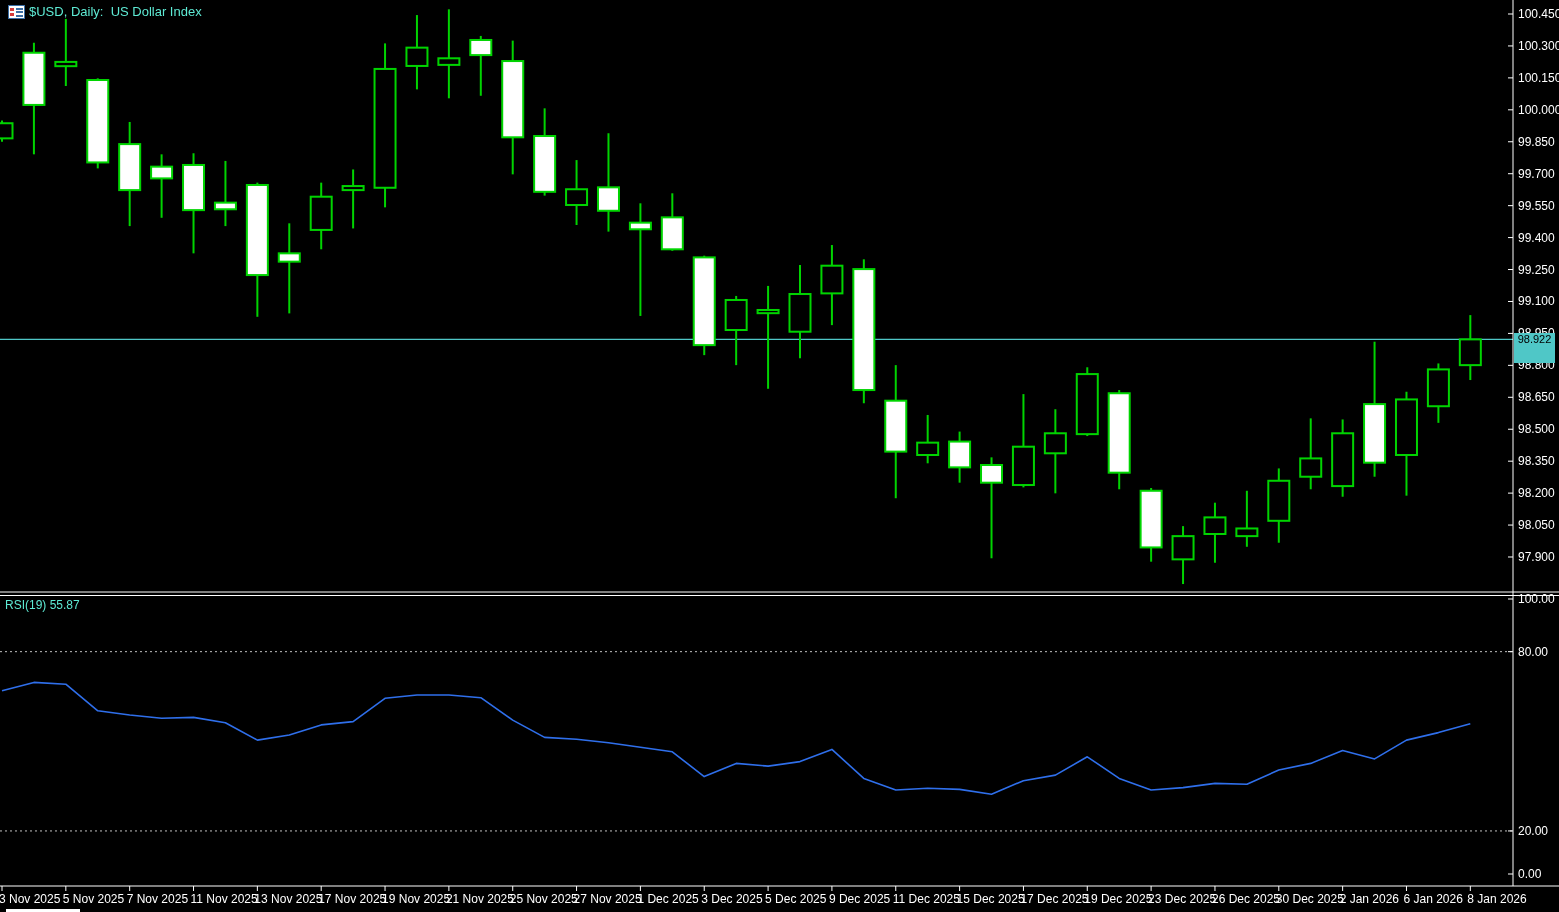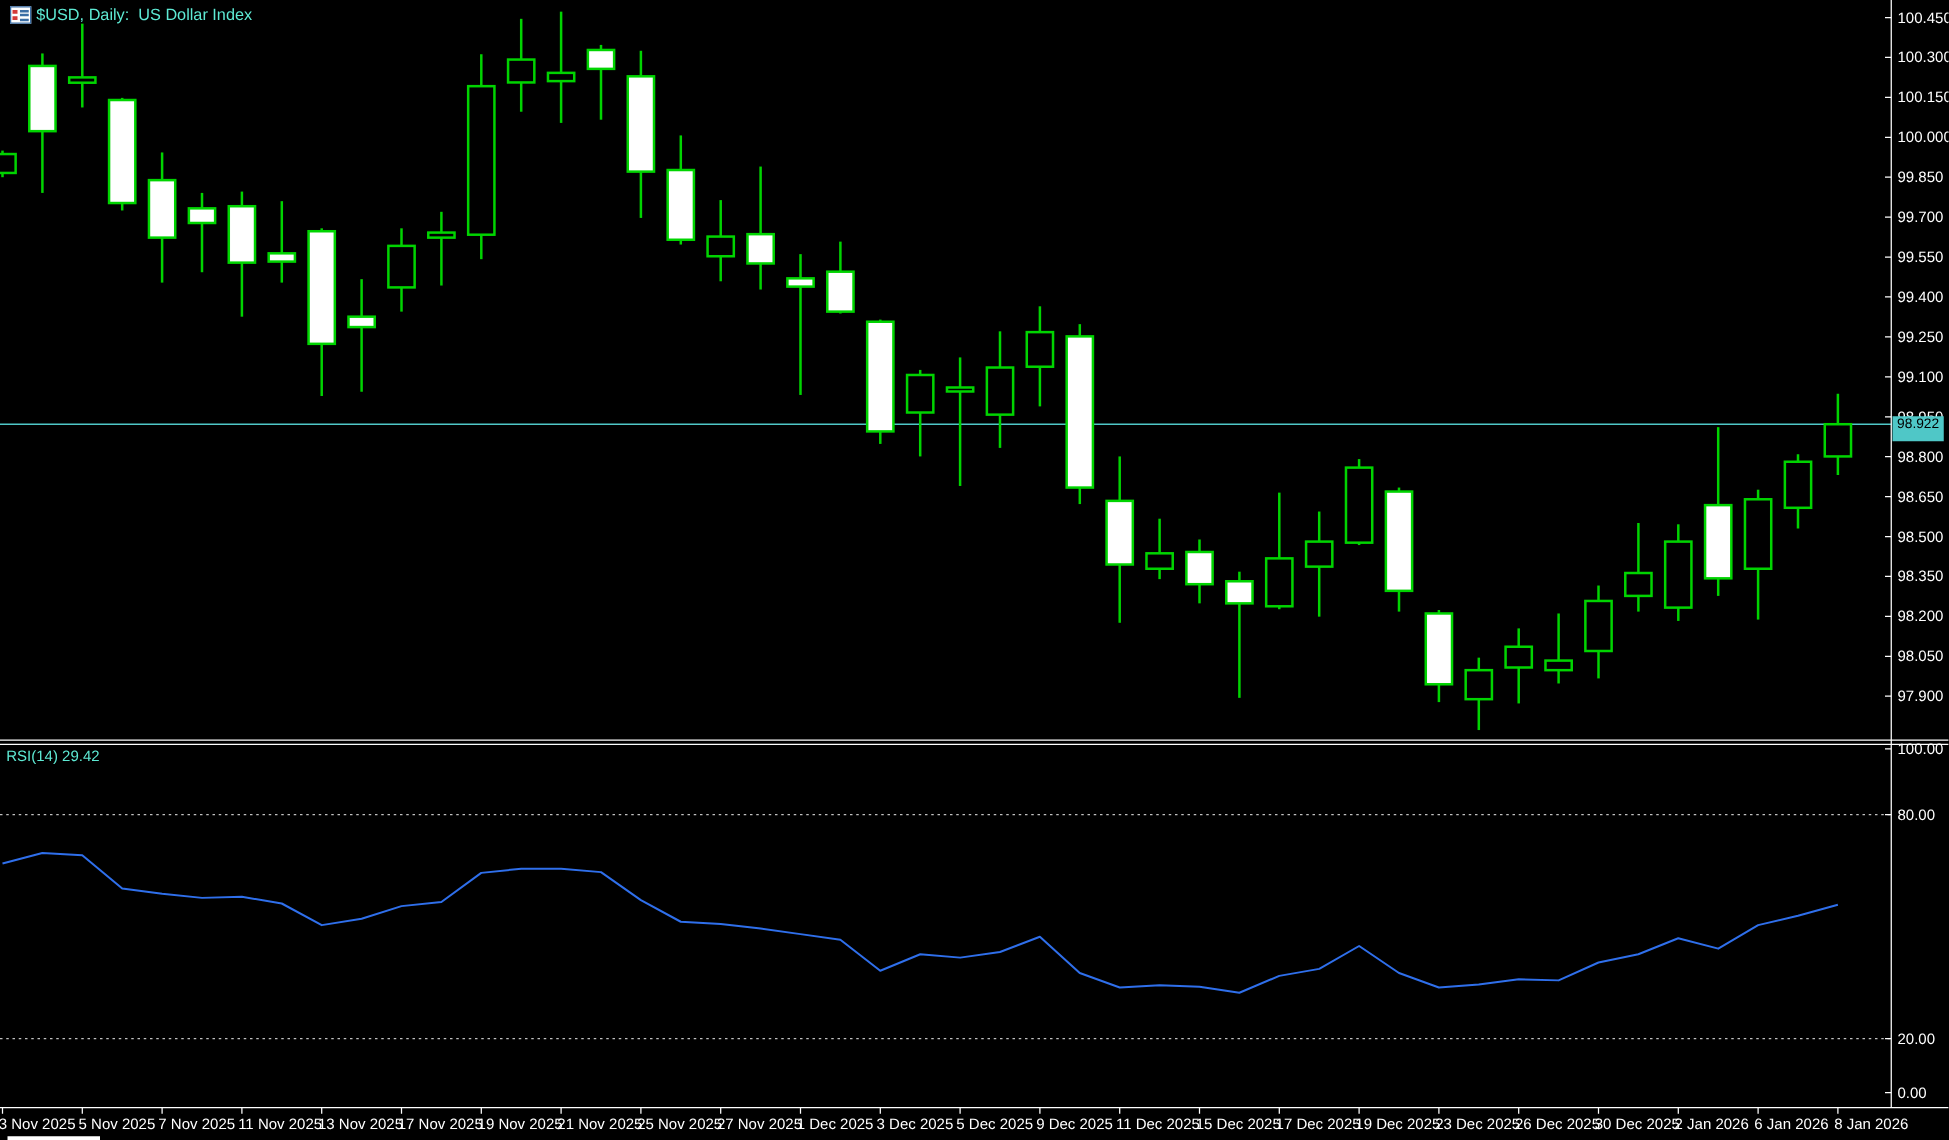--- a/index.html
+++ b/index.html
@@ -8,21 +8,21 @@
   #chart-svg{position:absolute;left:0;top:0;}
   .overlay{position:absolute;color:#5eead4;white-space:pre;}
   #title-bar{left:29px;top:4px;font-size:13px;}
   #symbol-icon{position:absolute;left:8px;top:5px;width:15px;height:12px;background:#fff;
     border:1px solid #3b6ea5;display:flex;}
   #symbol-icon .col-l{width:6px;display:flex;flex-direction:column;justify-content:space-evenly;height:100%;}
   #symbol-icon .col-r{flex:1;display:flex;flex-direction:column;justify-content:space-evenly;height:100%;}
   #symbol-icon .r{height:3px;background:#d43a3a;margin:0 1px;}
   #symbol-icon .b{height:2px;background:#3b6ea5;margin:0 1px;}
   #rsi-label{left:5px;top:598px;font-size:12px;}
-  #bid-badge{position:absolute;left:1514px;top:334px;width:41px;height:20px;background:#4fc7c7;
+  #bid-badge{position:absolute;left:1514px;top:334px;width:41px;height:30px;background:#4fc7c7;
     color:#000;font-size:11px;line-height:13px;text-align:center;}
   #scroll-fragment{position:absolute;left:6px;top:909px;width:74px;height:3px;background:#fff;}
   svg text{font-family:"Liberation Sans",sans-serif;}
 </style>
 </head>
 <body>
 
 <div id="root">
   <svg id="chart-svg" width="1559" height="912">
       <line x1="0" y1="339.37384800000126" x2="1513" y2="339.37384800000126" stroke="#4fc7c7" stroke-width="1.2"></line>
@@ -320,16 +320,16 @@
         <span class="r"></span>
         <span class="r"></span>
       </span>
     <span class="col-r">
         <span class="b"></span>
         <span class="b"></span>
         <span class="b"></span>
       </span>
   </span>
   <div id="title-bar" class="overlay">$USD, Daily:  US Dollar Index</div>
-  <div id="rsi-label" class="overlay">RSI(14) 29.42</div>
+  <div id="rsi-label" class="overlay">RSI(19) 55.87</div>
   <div id="bid-badge" style="top: 332.874px;">98.922</div>
   <div id="scroll-fragment"></div>
 </div>
 
 </body></html>

